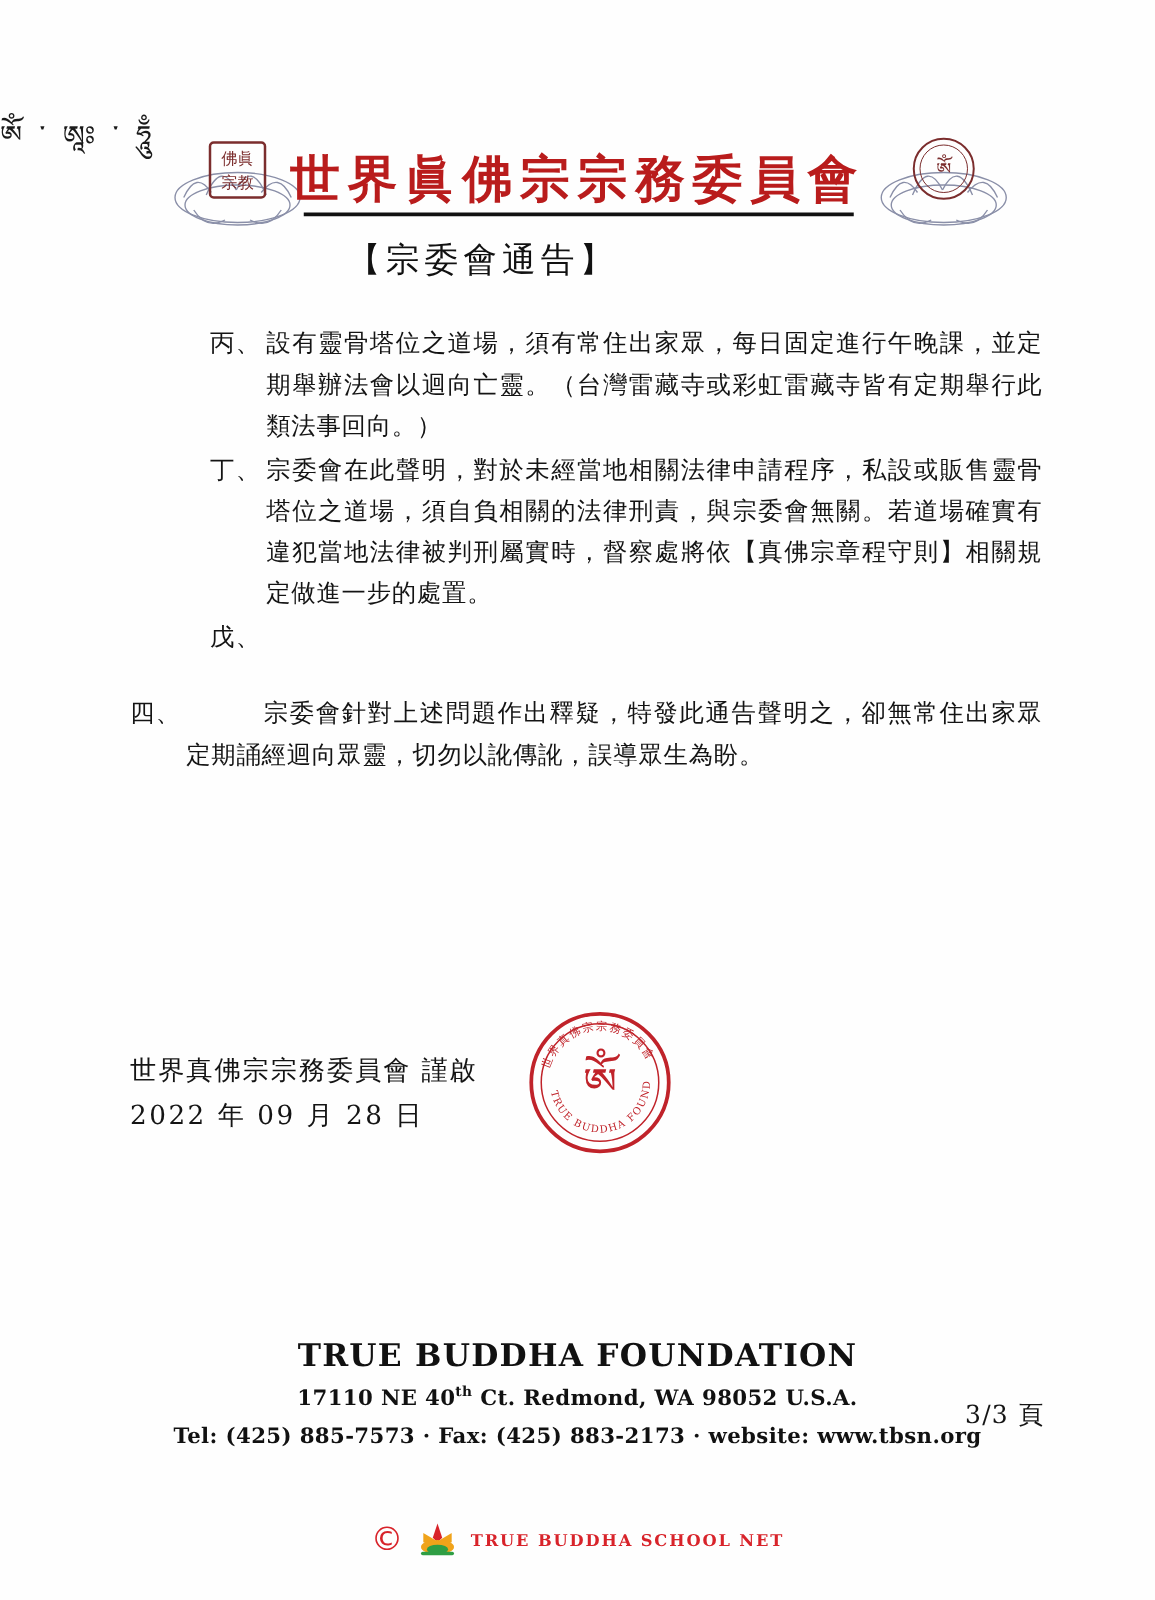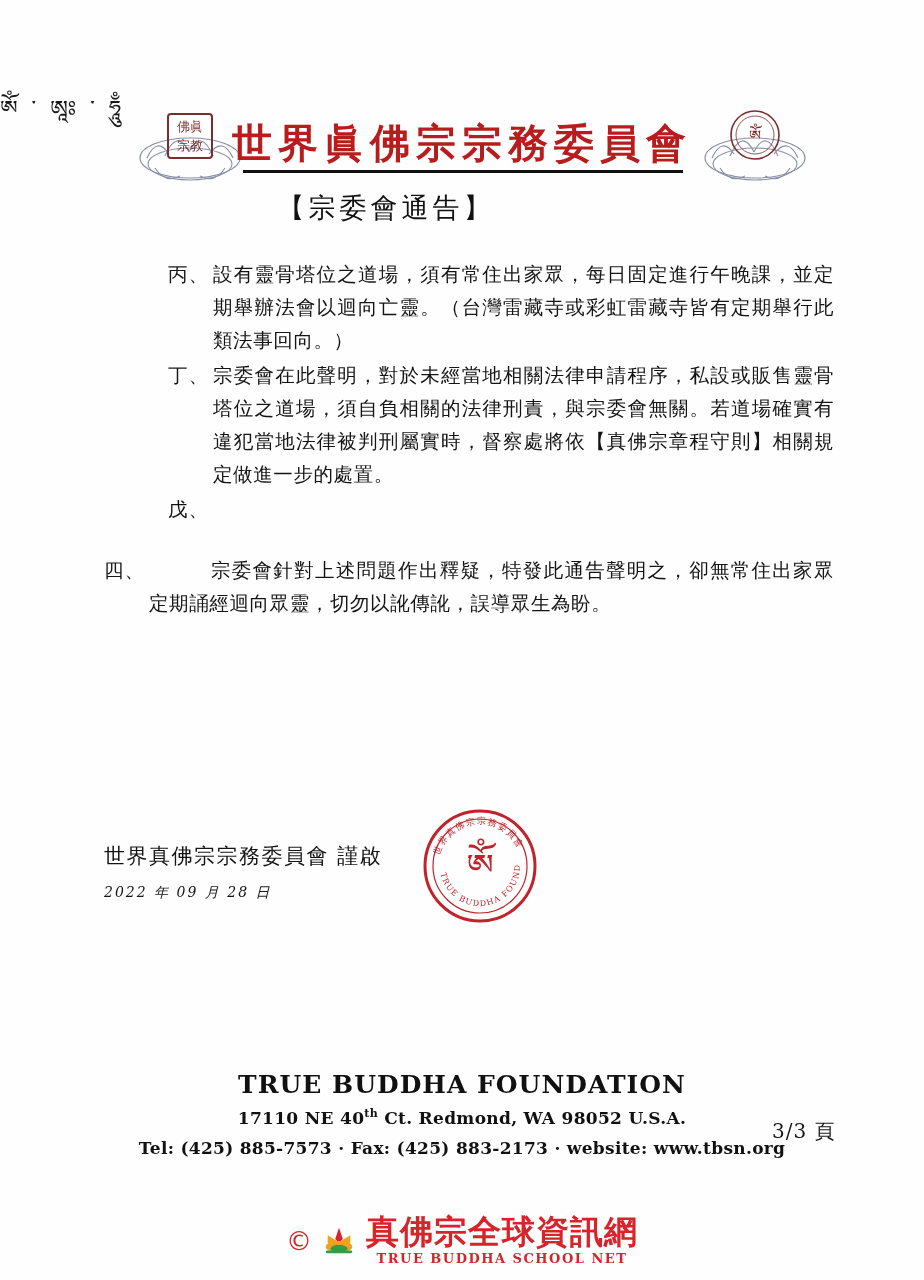--- a/index.html
+++ b/index.html
@@ -118,25 +118,24 @@
     top: 838px;
     left: 104px;
     width: 460px;
   }
   .sig-line {
     font-size: 21px;
     line-height: 36px;
     letter-spacing: 1.5px;
   }
   .sig-date {
-    font-size: 14px;
+    font-size: 21px;
     line-height: 36px;
     letter-spacing: 2px;
     font-family: "DejaVu Serif", serif;
-    font-style: italic;
   }
   .red-stamp {
     position: absolute;
     top: 806px;
     left: 420px;
     width: 120px;
     height: 120px;
   }
 
   
@@ -316,19 +315,18 @@
       <span class="bl-copy">©</span>
       <svg class="bl-lotus" viewBox="0 0 40 36">
         <path d="M20 4 L24 16 L20 20 L16 16 Z" fill="#d8232a"></path>
         <path d="M8 12 L18 18 L16 23 L8 20 Z" fill="#f0a31a"></path>
         <path d="M32 12 L22 18 L24 23 L32 20 Z" fill="#f0a31a"></path>
         <ellipse cx="20" cy="24" rx="14" ry="6" fill="#f0a31a"></ellipse>
         <ellipse cx="20" cy="26" rx="9" ry="4" fill="#2f9e44"></ellipse>
         <rect x="6" y="28" width="28" height="3" rx="1.5" fill="#2f9e44"></rect>
       </svg>
       <span>
-        <div class="bl-cn">真佛宗全球資訊網</div>
         <div class="bl-en">TRUE BUDDHA SCHOOL NET</div>
       </span>
     </div>
   </div>
 
 </div>
 
 </body></html>

